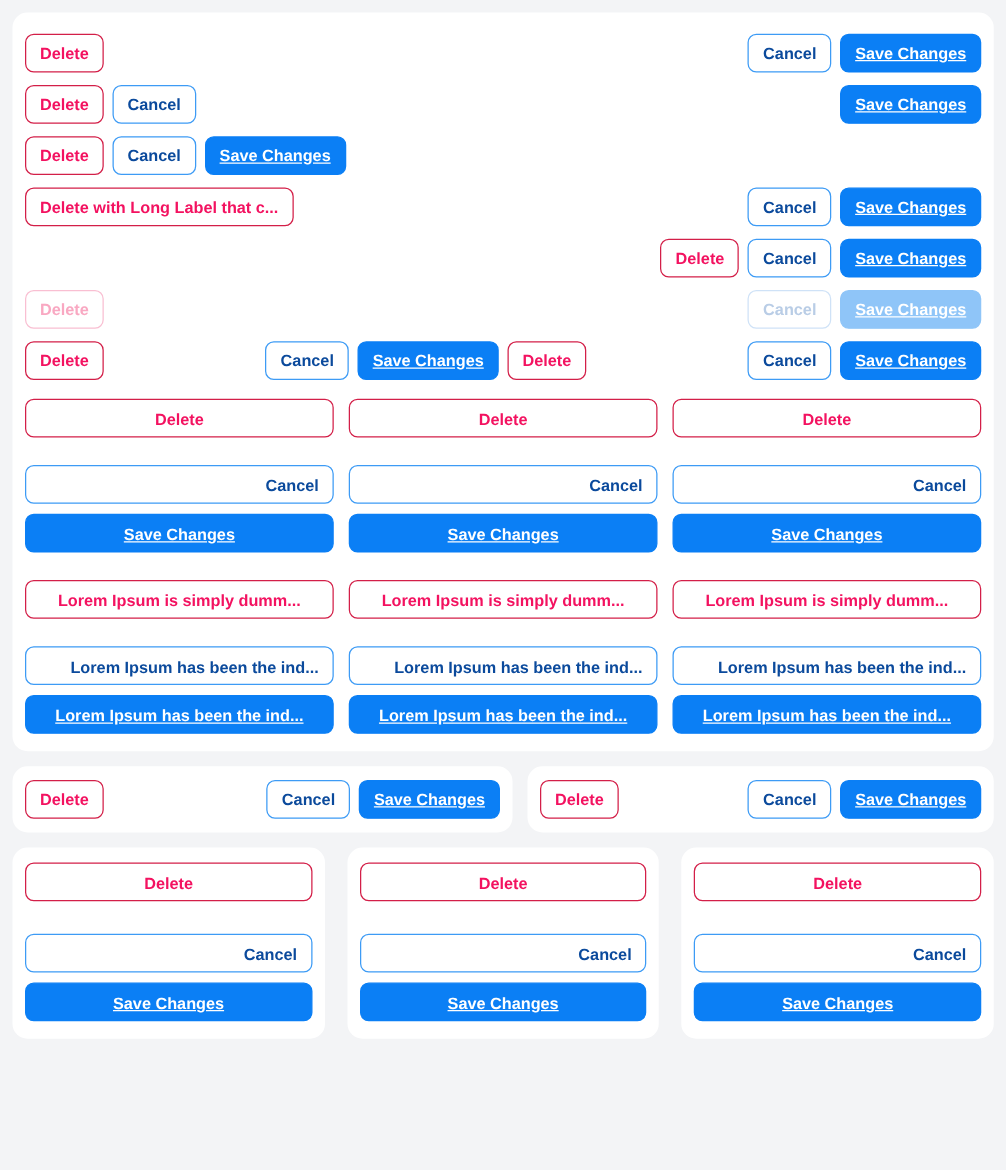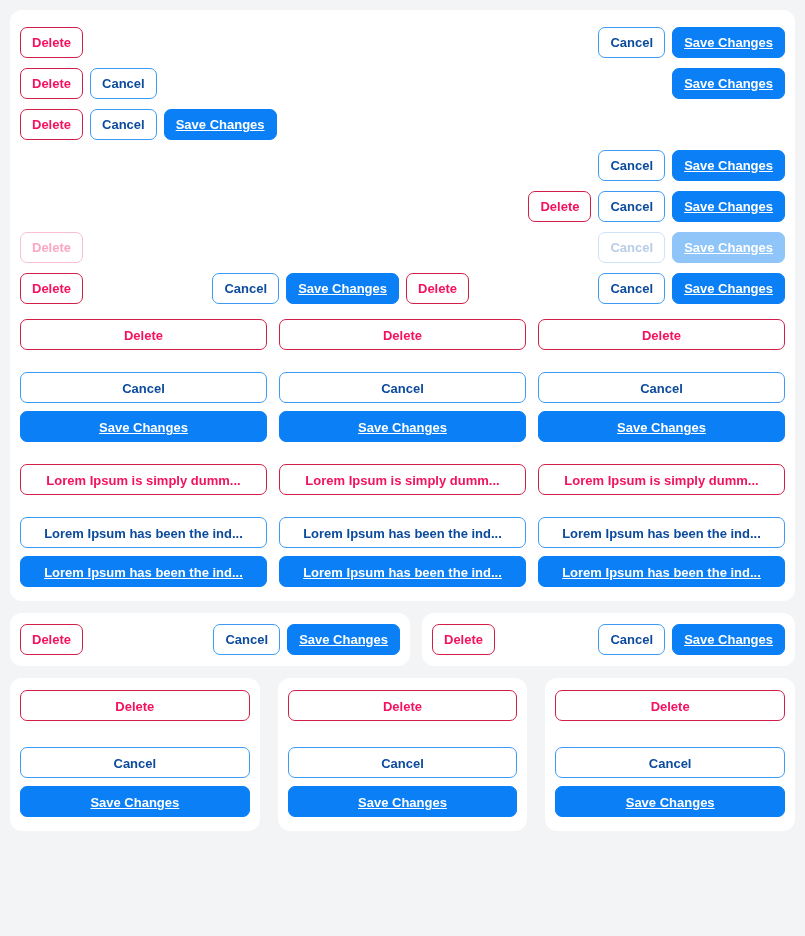--- a/index.html
+++ b/index.html
@@ -78,20 +78,21 @@
   .btn-danger.is-disabled {
     color: #f9a8c2;
     border-color: #f9bfd2;
     cursor: default;
   }
 
   .btn-ghost {
     color: #0b4a9c;
     border-color: #3d9bf5;
     background: #ffffff;
+    text-align: right;
   }
   .btn-ghost.is-disabled {
     color: #b9cde6;
     border-color: #cfe2f7;
     cursor: default;
   }
 
   .btn-primary {
     color: #ffffff;
     background: #0b7ff5;
@@ -182,20 +183,21 @@
     </div>
 
     <div class="toolbar-row">
       <button class="btn btn-danger">Delete</button>
       <button class="btn btn-ghost">Cancel</button>
       <button class="btn btn-primary">Save Changes</button>
       <span class="spacer"></span>
     </div>
 
     <div class="toolbar-row">
+      <button class="btn btn-danger btn-long">Delete with Long Label that c...</button>
       <span class="spacer"></span>
       <button class="btn btn-ghost">Cancel</button>
       <button class="btn btn-primary">Save Changes</button>
     </div>
 
     <div class="toolbar-row">
       <span class="spacer"></span>
       <button class="btn btn-danger">Delete</button>
       <button class="btn btn-ghost">Cancel</button>
       <button class="btn btn-primary">Save Changes</button>

